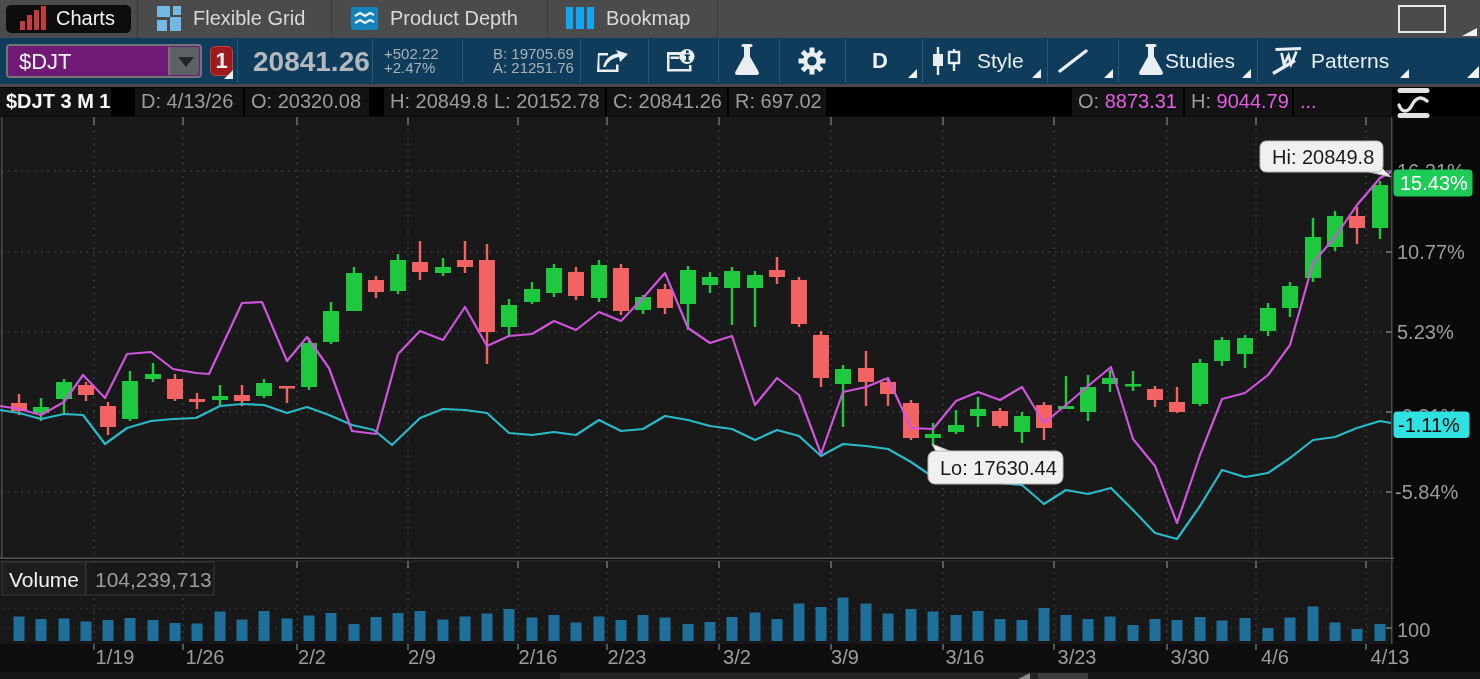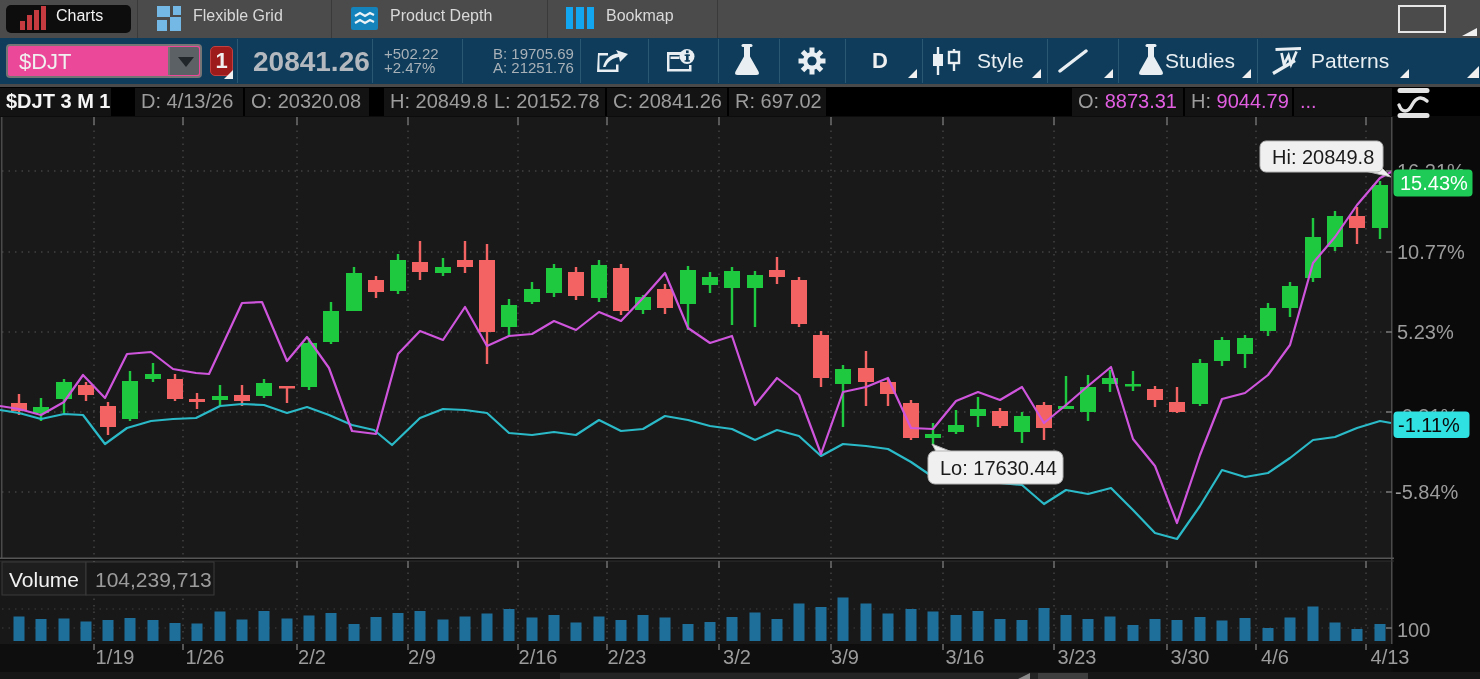--- a/index.html
+++ b/index.html
@@ -3,26 +3,26 @@
 *{margin:0;padding:0;box-sizing:border-box}
 html,body{width:1480px;height:679px;overflow:hidden;background:#000;
  font-family:"Liberation Sans",sans-serif}
 #app{position:relative;width:1480px;height:679px}
 .abs{position:absolute}
 
 #tabs{position:absolute;left:0;top:0;width:1480px;height:38px;background:#4b4b4b}
 .tabsep{position:absolute;top:0;width:1px;height:38px;background:#3a3a3a}
 #chartstab{position:absolute;left:6px;top:5px;width:125px;height:28px;background:#0d0d0d;
  border-radius:5px}
-.tabtxt{position:absolute;top:7px;font-size:16px;color:#d9d9d9;white-space:nowrap}
+.tabtxt{position:absolute;top:7px;font-size:20px;color:#d9d9d9;white-space:nowrap}
 
 #tbar{position:absolute;left:0;top:38px;width:1480px;height:46px;background:#0e3c5a}
 #tbarline{position:absolute;left:0;top:84px;width:1480px;height:3px;background:#4a4a4a}
 .tsep{position:absolute;top:1px;width:1px;height:44px;background:#2a5872}
-#symbox{position:absolute;left:6px;top:6px;width:196px;height:34px;background:#ec4899;
+#symbox{position:absolute;left:6px;top:6px;width:196px;height:34px;background:#701a75;
  border:2px solid #757575;border-radius:4px}
 #symtxt{position:absolute;left:11px;top:3px;font-size:22px;color:#f0f0f0}
 #symdrop{position:absolute;right:1px;top:1px;width:31px;height:28px;background:#5b6165;
  border-left:2px solid #757575;border-radius:0 2px 2px 0}
 #symdrop:after{content:"";position:absolute;left:8px;top:10px;border:8px solid transparent;
  border-top:10px solid #20262a;border-bottom:0}
 #badge1{position:absolute;left:210px;top:8px;width:23px;height:30px;background:#9e1b1b;
  border:1px solid #c24040;border-radius:5px;color:#f0f0f0;font-size:22px;font-weight:bold;
  text-align:center;line-height:28px}
 .cornertri{position:absolute;width:0;height:0;border-left:9px solid transparent;

